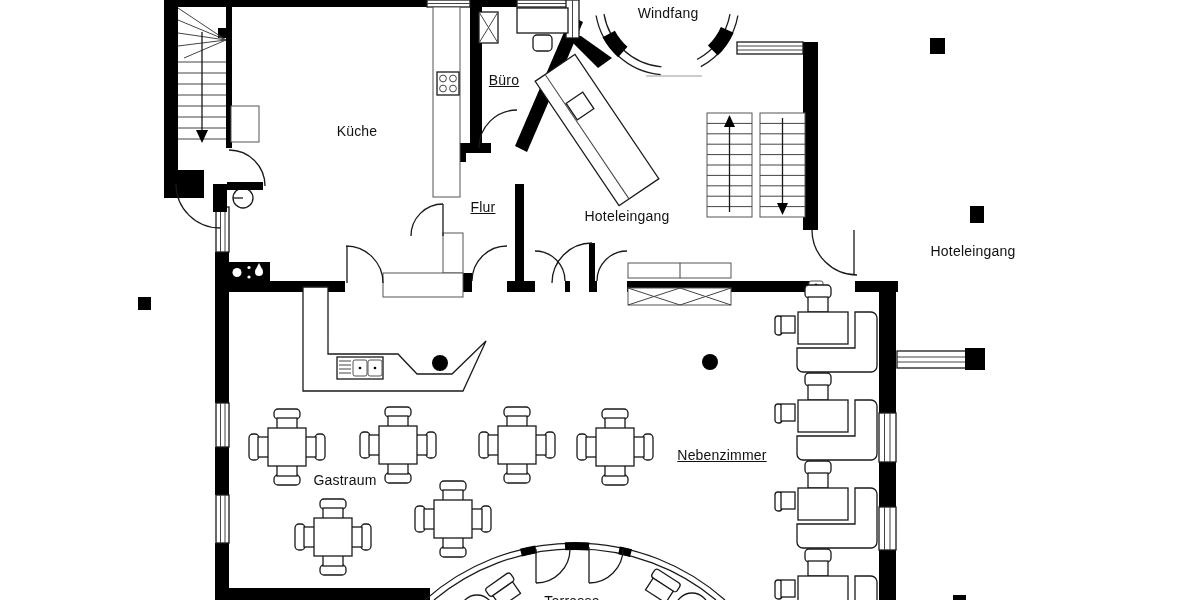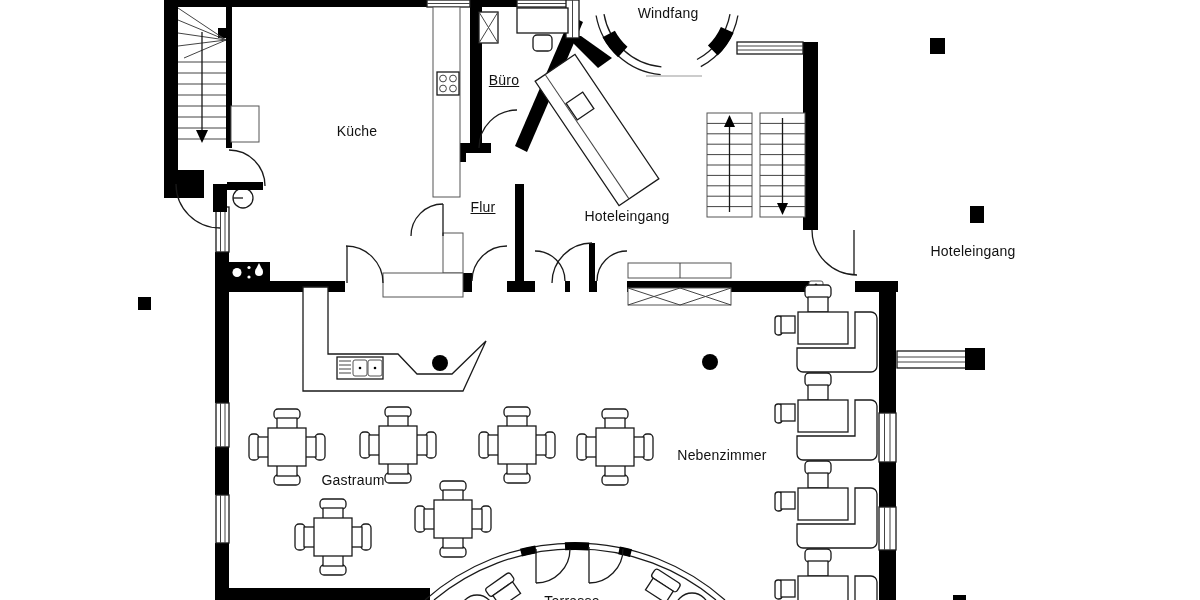--- a/index.html
+++ b/index.html
@@ -472,16 +472,16 @@
     <rect class="w" x="953" y="595" width="13" height="5"></rect>
   </g>
 </svg>
 
   <div class="room-label" style="left:341px;top:131px;margin-left:16px;">Küche</div>
   <div class="room-label" style="left:504px;top:80px;text-decoration:underline;">Büro</div>
   <div class="room-label" style="left:668px;top:13px;">Windfang</div>
   <div class="room-label" style="left:483px;top:207px;text-decoration:underline;">Flur</div>
   <div class="room-label" style="left:627px;top:216px;">Hoteleingang</div>
   <div class="room-label" style="left:937px;top:251px;margin-left:36px;">Hoteleingang</div>
-  <div class="room-label" style="left:353px;top:480px;">Gastraum</div>
-  <div class="room-label" style="left:722px;top:455px;">Nebenzimmer</div>
+  <div class="room-label" style="left:345px;top:480px;">Gastraum</div>
+  <div class="room-label" style="left:722px;top:455px;text-decoration:underline;">Nebenzimmer</div>
   <div class="room-label" style="left:572px;top:601px;">Terrasse</div>
 </div>
 
 </body></html>

